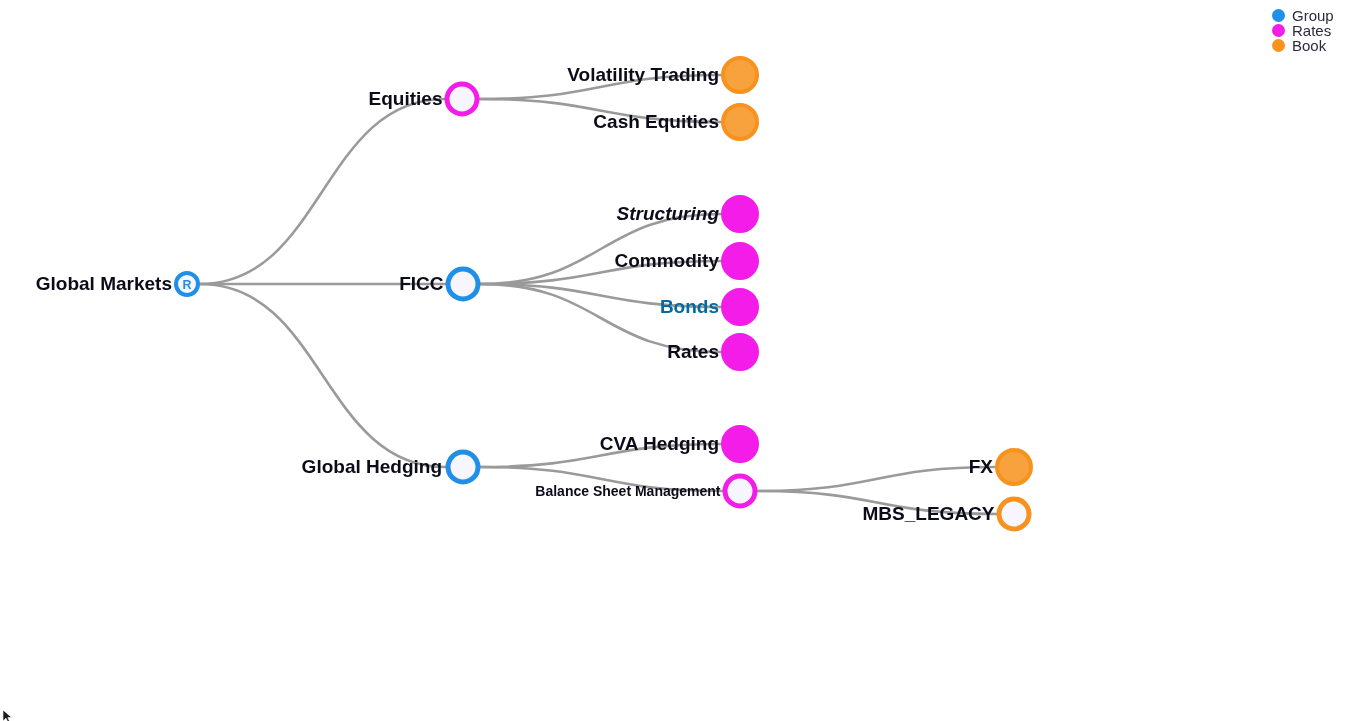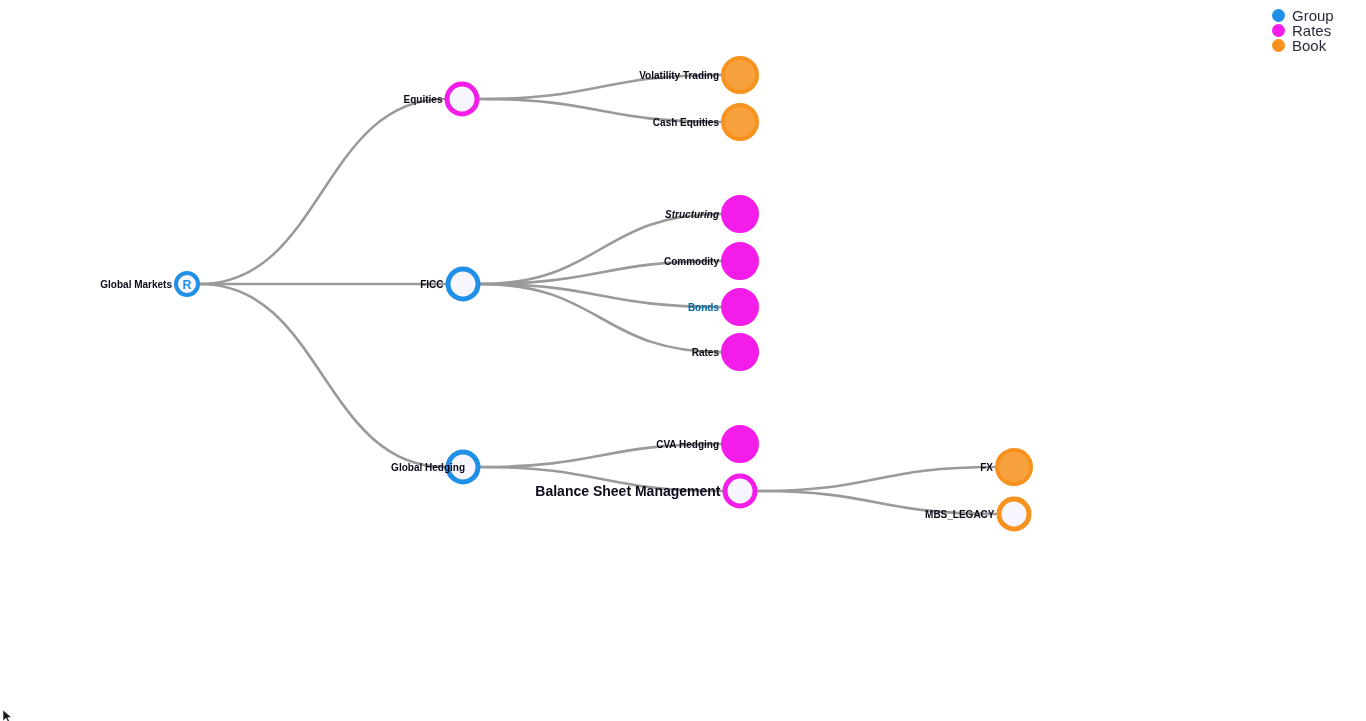--- a/index.html
+++ b/index.html
@@ -18,21 +18,21 @@
     position: absolute;
     top: 0;
     left: 0;
     width: 1366px;
     height: 721px;
   }
   .node-label {
     position: absolute;
     font-family: "Liberation Sans", sans-serif;
     font-weight: bold;
-    font-size: 10px;
+    font-size: 19px;
     color: #0b0b19;
     white-space: nowrap;
     transform: translate(-100%, -50%);
     letter-spacing: 0px;
   }
   .node-label.small {
     font-size: 14px;
   }
   .legend {
     position: absolute;
@@ -131,21 +131,21 @@
       <g>
         <circle cx="1014" cy="514" r="15" fill="#f7f5fd" stroke="#f7921e" stroke-width="5"></circle>
       </g>
     </g>
 </svg>
 
 <div id="label-layer">
     <div class="node-label" style="left: 172px; top: 284px; color: rgb(11, 11, 25);">Global Markets</div>
     <div class="node-label" style="left: 442.5px; top: 99px; color: rgb(11, 11, 25);">Equities</div>
     <div class="node-label" style="left: 443.5px; top: 284px; color: rgb(11, 11, 25);">FICC</div>
-    <div class="node-label" style="left: 465px; top: 467px; color: rgb(11, 11, 25);">Global Hedging</div>
+    <div class="node-label" style="left: 442px; top: 467px; color: rgb(11, 11, 25);">Global Hedging</div>
     <div class="node-label" style="left: 719px; top: 75px; color: rgb(11, 11, 25);">Volatility Trading</div>
     <div class="node-label" style="left: 719px; top: 122px; color: rgb(11, 11, 25);">Cash Equities</div>
     <div class="node-label" style="left: 719px; top: 214px; color: rgb(11, 11, 25); font-style: italic;">Structuring</div>
     <div class="node-label" style="left: 719px; top: 261px; color: rgb(11, 11, 25);">Commodity</div>
     <div class="node-label" style="left: 719px; top: 307px; color: #0369a1;">Bonds</div>
     <div class="node-label" style="left: 719px; top: 352px; color: rgb(11, 11, 25);">Rates</div>
     <div class="node-label" style="left: 719px; top: 444px; color: rgb(11, 11, 25);">CVA Hedging</div>
     <div class="node-label small" style="left: 720.5px; top: 491px; color: rgb(11, 11, 25);">Balance Sheet Management</div>
     <div class="node-label" style="left: 993px; top: 467px; color: rgb(11, 11, 25);">FX</div>
     <div class="node-label" style="left: 994.5px; top: 514px; color: rgb(11, 11, 25);">MBS_LEGACY</div>

